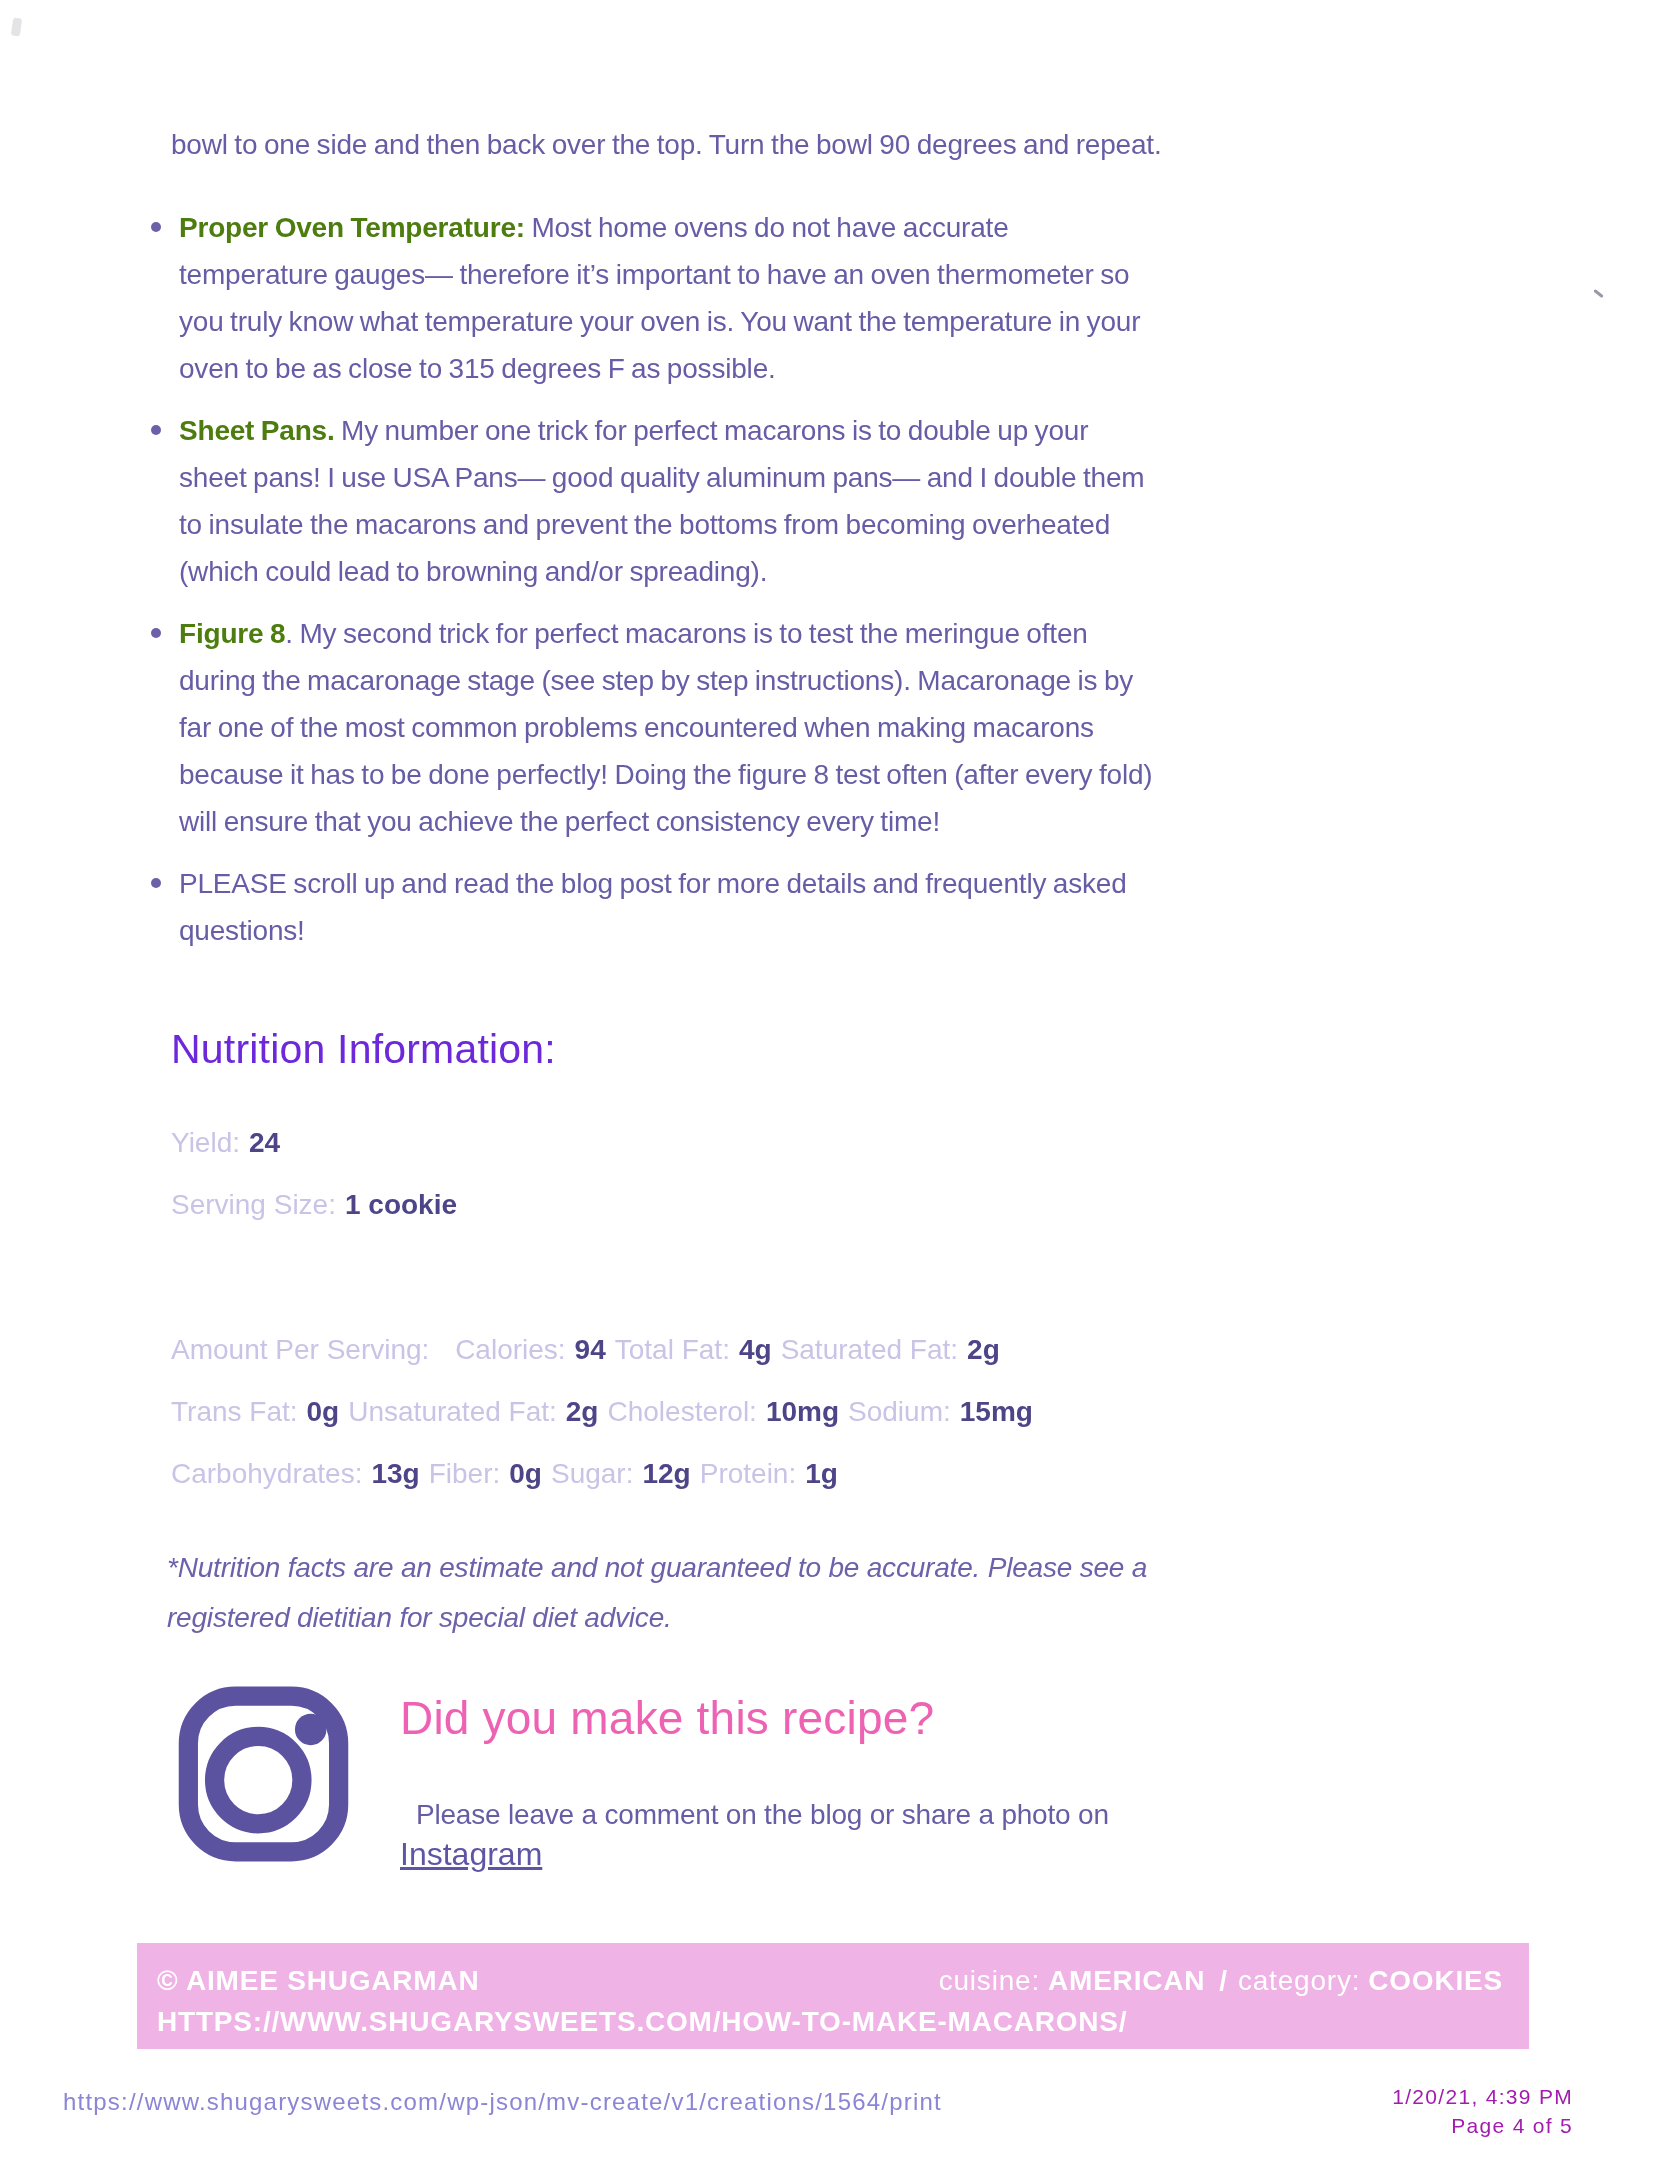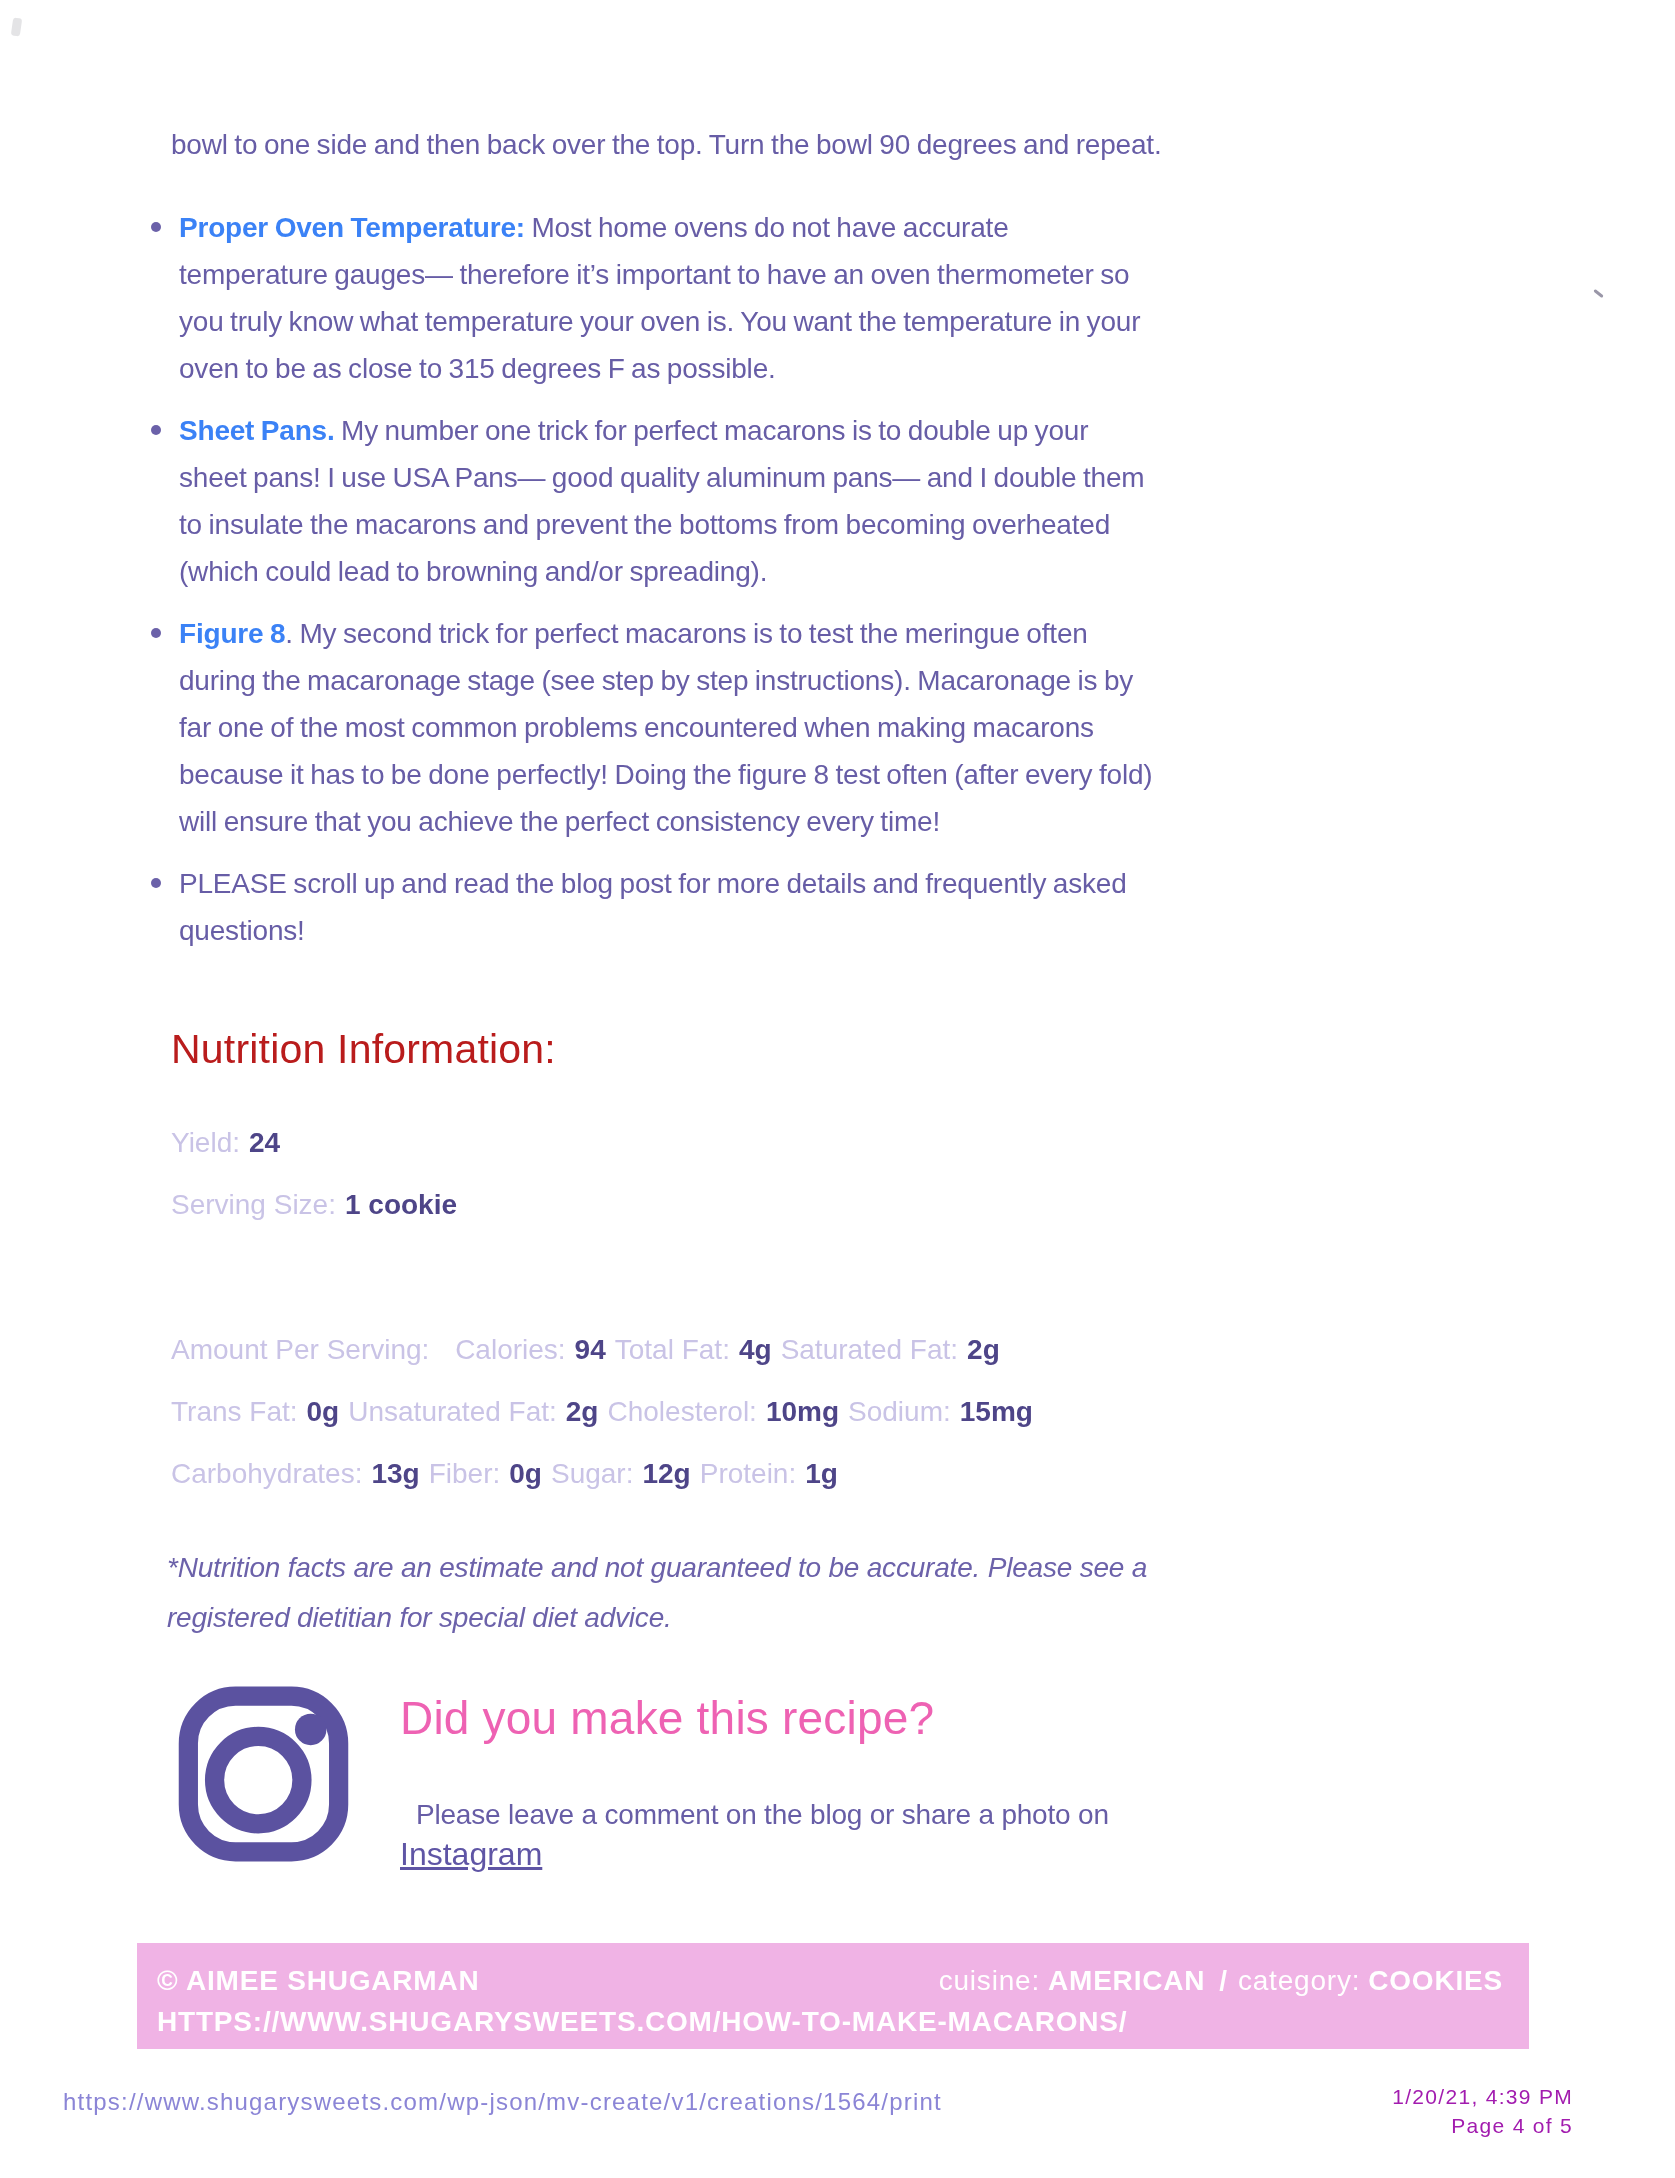--- a/index.html
+++ b/index.html
@@ -6,22 +6,22 @@
   html,body{margin:0;padding:0;background:#ffffff;}
   .page{
     position:relative;width:1676px;height:2178px;background:#ffffff;overflow:hidden;
     font-family:"Liberation Sans","DejaVu Sans",sans-serif;color:#675da6;
   }
   .body-text{font-size:28px;line-height:47px;letter-spacing:-0.2px;word-spacing:-1px;}
   .intro{position:absolute;top:93px;left:171px;width:995px;}
   .bullets{position:absolute;top:204px;left:149px;width:1005px;}
   .bullet-item{position:relative;padding-left:30px;margin-bottom:15px;}
   .dot{position:absolute;left:2px;top:18px;width:10px;height:10px;border-radius:50%;background:#6b61a9;}
-  .bold-lead{font-weight:bold;color:#3b82f6;}
-  .nutri-heading{position:absolute;top:1026px;left:171px;font-size:41px;color:#b91c1c;letter-spacing:0.2px;}
+  .bold-lead{font-weight:bold;color:#4d7c0f;}
+  .nutri-heading{position:absolute;top:1026px;left:171px;font-size:41px;color:#6d28d9;letter-spacing:0.2px;}
   .kv-line{position:absolute;left:171px;font-size:28px;}
   .kv-yield{top:1127px;}
   .kv-serving{top:1189px;}
   .nlabel{color:#c9c3e6;margin-right:9px;}
   .nvalue{color:#4e4588;font-weight:bold;margin-right:9px;margin-top:10px;}
   .facts{position:absolute;top:1319px;left:171px;width:1174px;font-size:28px;line-height:62px;}
   .facts .row{white-space:nowrap;}
   .disclaimer{
     position:absolute;top:1543px;left:167px;width:1005px;
     font-style:italic;font-size:28px;line-height:50px;color:#6c62aa;letter-spacing:-0.2px;

